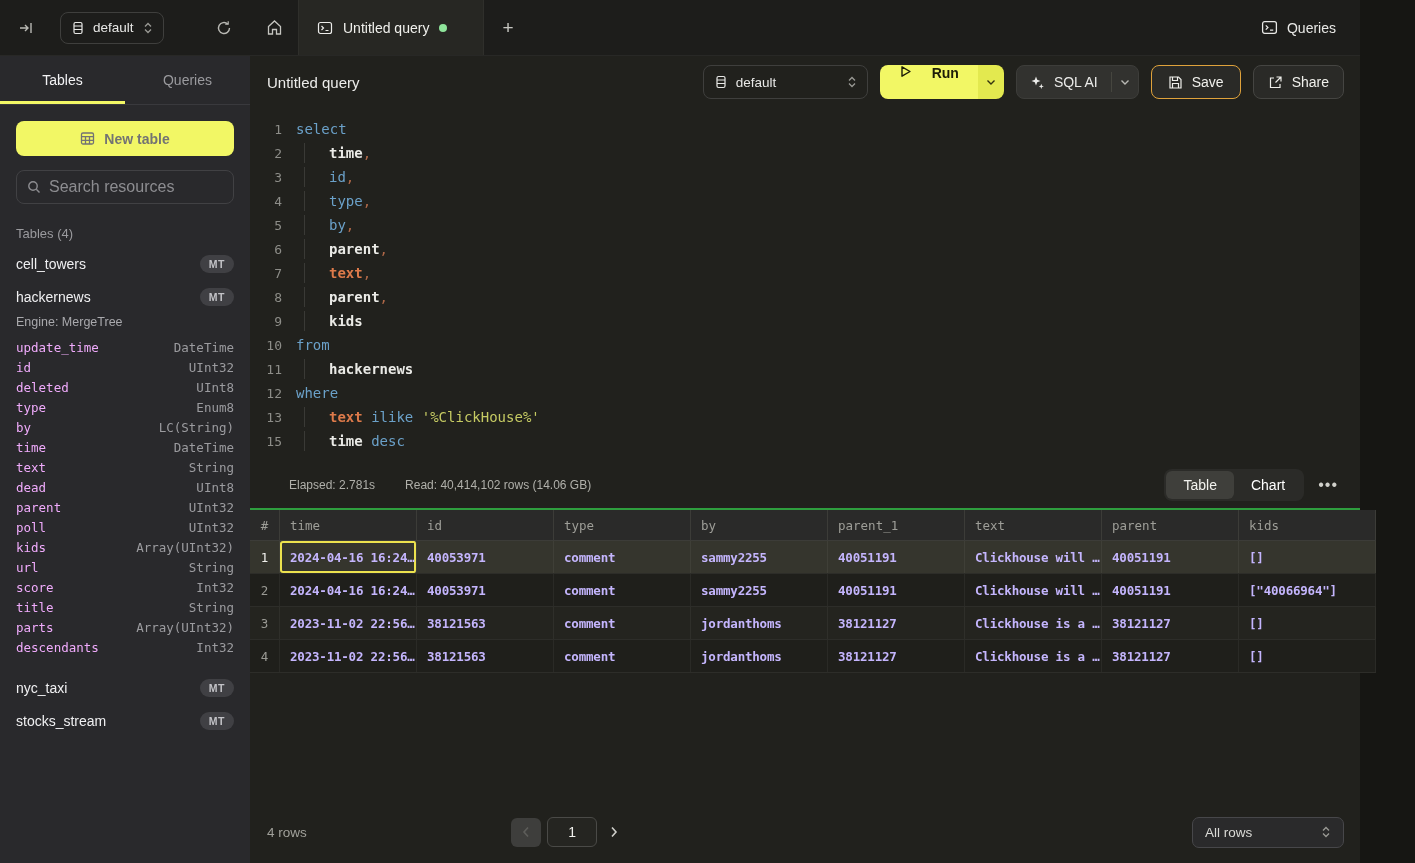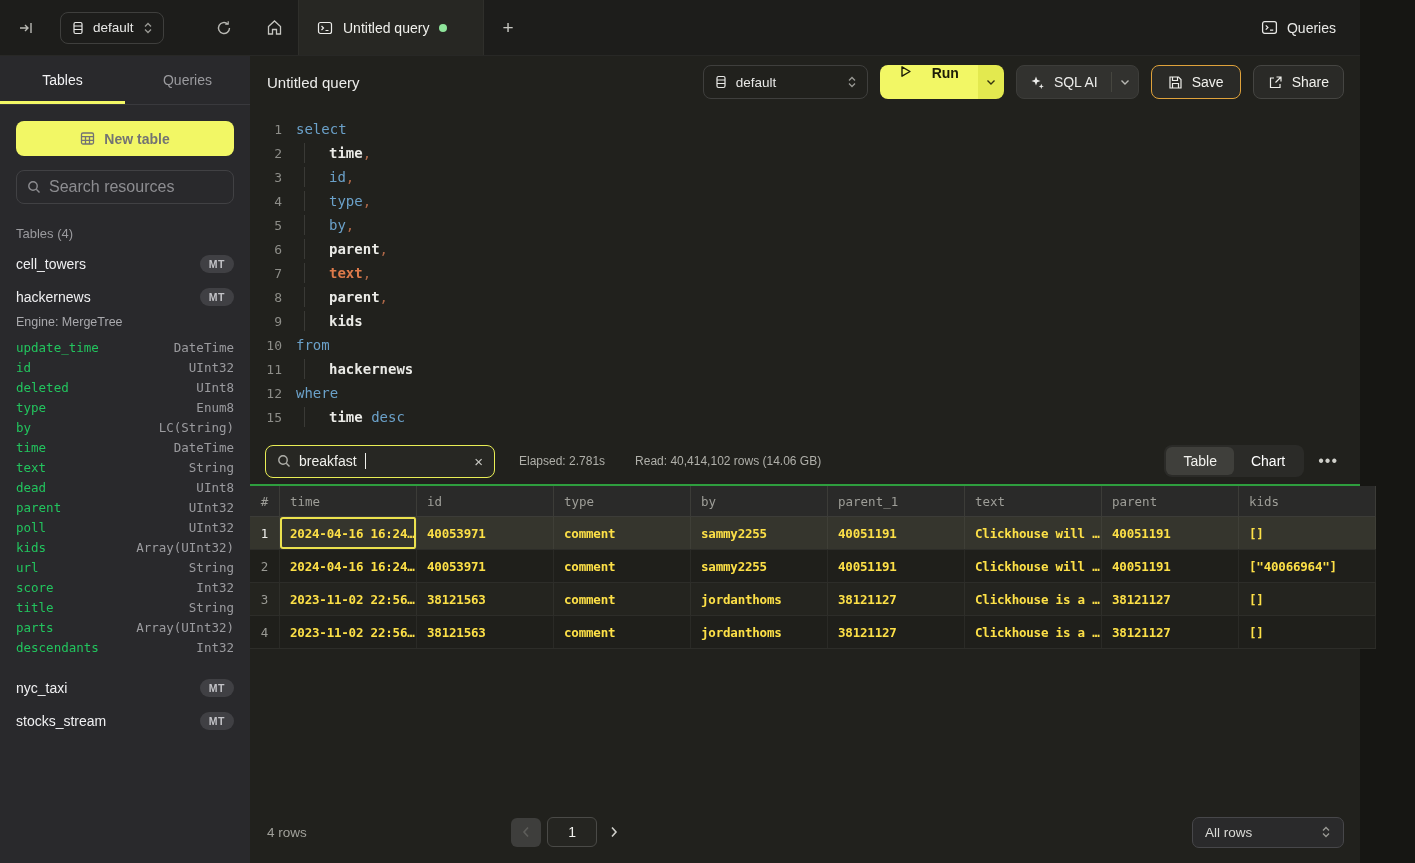--- a/index.html
+++ b/index.html
@@ -38,21 +38,21 @@
   .new-table { margin:16px 16px 0; height:35px; flex:none; display:flex; align-items:center; justify-content:center; gap:9px; background:#f2f765; color:#737373; border:none; border-radius:8px; font-size:14px; font-weight:bold; cursor:pointer; }
   .side-search { margin:14px 16px 0; height:34px; flex:none; display:flex; align-items:center; gap:8px; padding:0 10px; border:1px solid #414144; border-radius:8px; color:#8d8d91; }
   .side-search input { background:transparent; border:none; outline:none; color:#d8d8dc; font-size:16px; width:100%; font-family:"Liberation Sans",sans-serif; }
   .side-search input::placeholder { color:#8d8d91; }
   .section-label { margin:22px 16px 6px; font-size:13px; color:#9a9a9e; }
   .tbl-item { height:33px; flex:none; display:flex; align-items:center; justify-content:space-between; padding:0 16px; cursor:pointer; }
   .tbl-name { font-size:14px; font-weight:500; color:#f0f0f2; }
   .mt-badge { background:#404044; color:#c2c2c6; font-size:10.5px; font-weight:bold; letter-spacing:.5px; padding:3px 9px; border-radius:10px; }
   .engine-line { padding:2px 16px 8px; font-size:12.5px; color:#a9a9ad; }
   .schema-row { height:20px; display:flex; align-items:center; justify-content:space-between; padding:0 16px; font-family:"DejaVu Sans Mono",monospace; font-size:12.5px; cursor:default; }
-  .schema-name { color:#22c55e; }
+  .schema-name { color:#f0abfc; }
   .schema-type { color:#9b9b9f; }
   .schema-wrap { margin-bottom:14px; }
 
   
   .main { flex:1; min-width:0; background:#21211d; display:flex; flex-direction:column; }
 
   .query-header { height:52px; flex:none; display:flex; align-items:center; padding:0 16px 0 17px; }
   .qh-title { font-size:15px; color:#ececea; }
   .qh-actions { margin-left:auto; display:flex; align-items:center; gap:12px; }
   .qh-actions .db-select { width:165px; height:34px; }
@@ -97,21 +97,21 @@
   .green-line { height:2px; flex:none; background:#2e9e3e; }
 
   
   .results-table { flex:none; width:1126px; font-family:"DejaVu Sans Mono",monospace; }
   .thead { height:31px; display:flex; background:#2a2a29; border-bottom:1px solid #3c3c38; }
   .hcell { width:137px; flex:none; display:flex; align-items:center; padding-left:10px; font-size:12.5px; color:#9e9e98; border-right:1px solid #3c3c38; overflow:hidden; cursor:pointer; }
   .hcell.num { width:30px; justify-content:center; padding-left:0; }
   .trow { height:33px; display:flex; border-bottom:1px solid #2d2d29; background:#1f1f1b; }
   .trow:nth-child(odd) { background:#24241f; }
   .trow.selected { background:#35352d; }
-  .cell { width:137px; flex:none; display:flex; align-items:center; padding-left:10px; font-size:12.5px; font-weight:bold; color:#fde047; border-right:1px solid rgba(255,255,255,.05); overflow:hidden; white-space:nowrap; letter-spacing:-.2px; }
+  .cell { width:137px; flex:none; display:flex; align-items:center; padding-left:10px; font-size:12.5px; font-weight:bold; color:#c4b5fd; border-right:1px solid rgba(255,255,255,.05); overflow:hidden; white-space:nowrap; letter-spacing:-.2px; }
   .cell.num { width:30px; justify-content:center; padding-left:0; font-weight:normal; color:#9a9a94; }
   .trow.selected .cell.num { color:#f0f0ec; }
   .cell.sel-cell { box-shadow:inset 0 0 0 2px #ece24e; border-radius:3px; }
 
   .filler { flex:1; }
 
   
   .footer { height:62px; flex:none; display:flex; align-items:center; padding:0 16px 0 17px; }
   .row-count { font-size:13.5px; color:#a0a09a; }
   .pager { margin:0 auto; transform:translateX(-55px); display:flex; align-items:center; }
@@ -421,40 +421,31 @@
             </div>
             <div class="code-line">
               <span class="ln">11</span>
               <span class="code ind"><span class="tk-id">hackernews</span></span>
             </div>
             <div class="code-line">
               <span class="ln">12</span>
               <span class="code"><span class="tk-kw">where</span></span>
             </div>
             <div class="code-line">
+              <span class="ln">13</span>
+              <span class="code ind"><span class="tk-fd">text</span><span class="tk-sp"> </span><span class="tk-kw">ilike</span><span class="tk-sp"> </span><span class="tk-st">'%ClickHouse%'</span></span>
+            </div>
+            <div class="code-line">
               <span class="ln">15</span>
               <span class="code ind"><span class="tk-id">time</span><span class="tk-sp"> </span><span class="tk-kw">desc</span></span>
             </div>
           </div>
       </div>
 
       <div class="results-toolbar">
-        <div class="rsearch">
-          <span>
-            <svg width="14" height="14" viewBox="0 0 14 14" fill="none" stroke="#b0b0aa" stroke-width="1.4">
-                <circle cx="6" cy="6" r="4.2"></circle>
-                <path d="M9.3 9.3L12.5 12.5"></path>
-              </svg>
-          </span>
-          <span class="rsearch-text">breakfast</span>
-          <span class="caret"></span>
-          <button class="rsearch-clear">
-            <span>×</span>
-          </button>
-        </div>
         <span class="stat elapsed">Elapsed: 2.781s</span>
         <span class="stat read">Read: 40,414,102 rows (14.06 GB)</span>
         <div class="rt-right">
           <div class="seg-toggle">
             <button class="seg active">Table</button>
             <button class="seg">Chart</button>
           </div>
           <button class="more-btn">
             <span>•••</span>
           </button>

